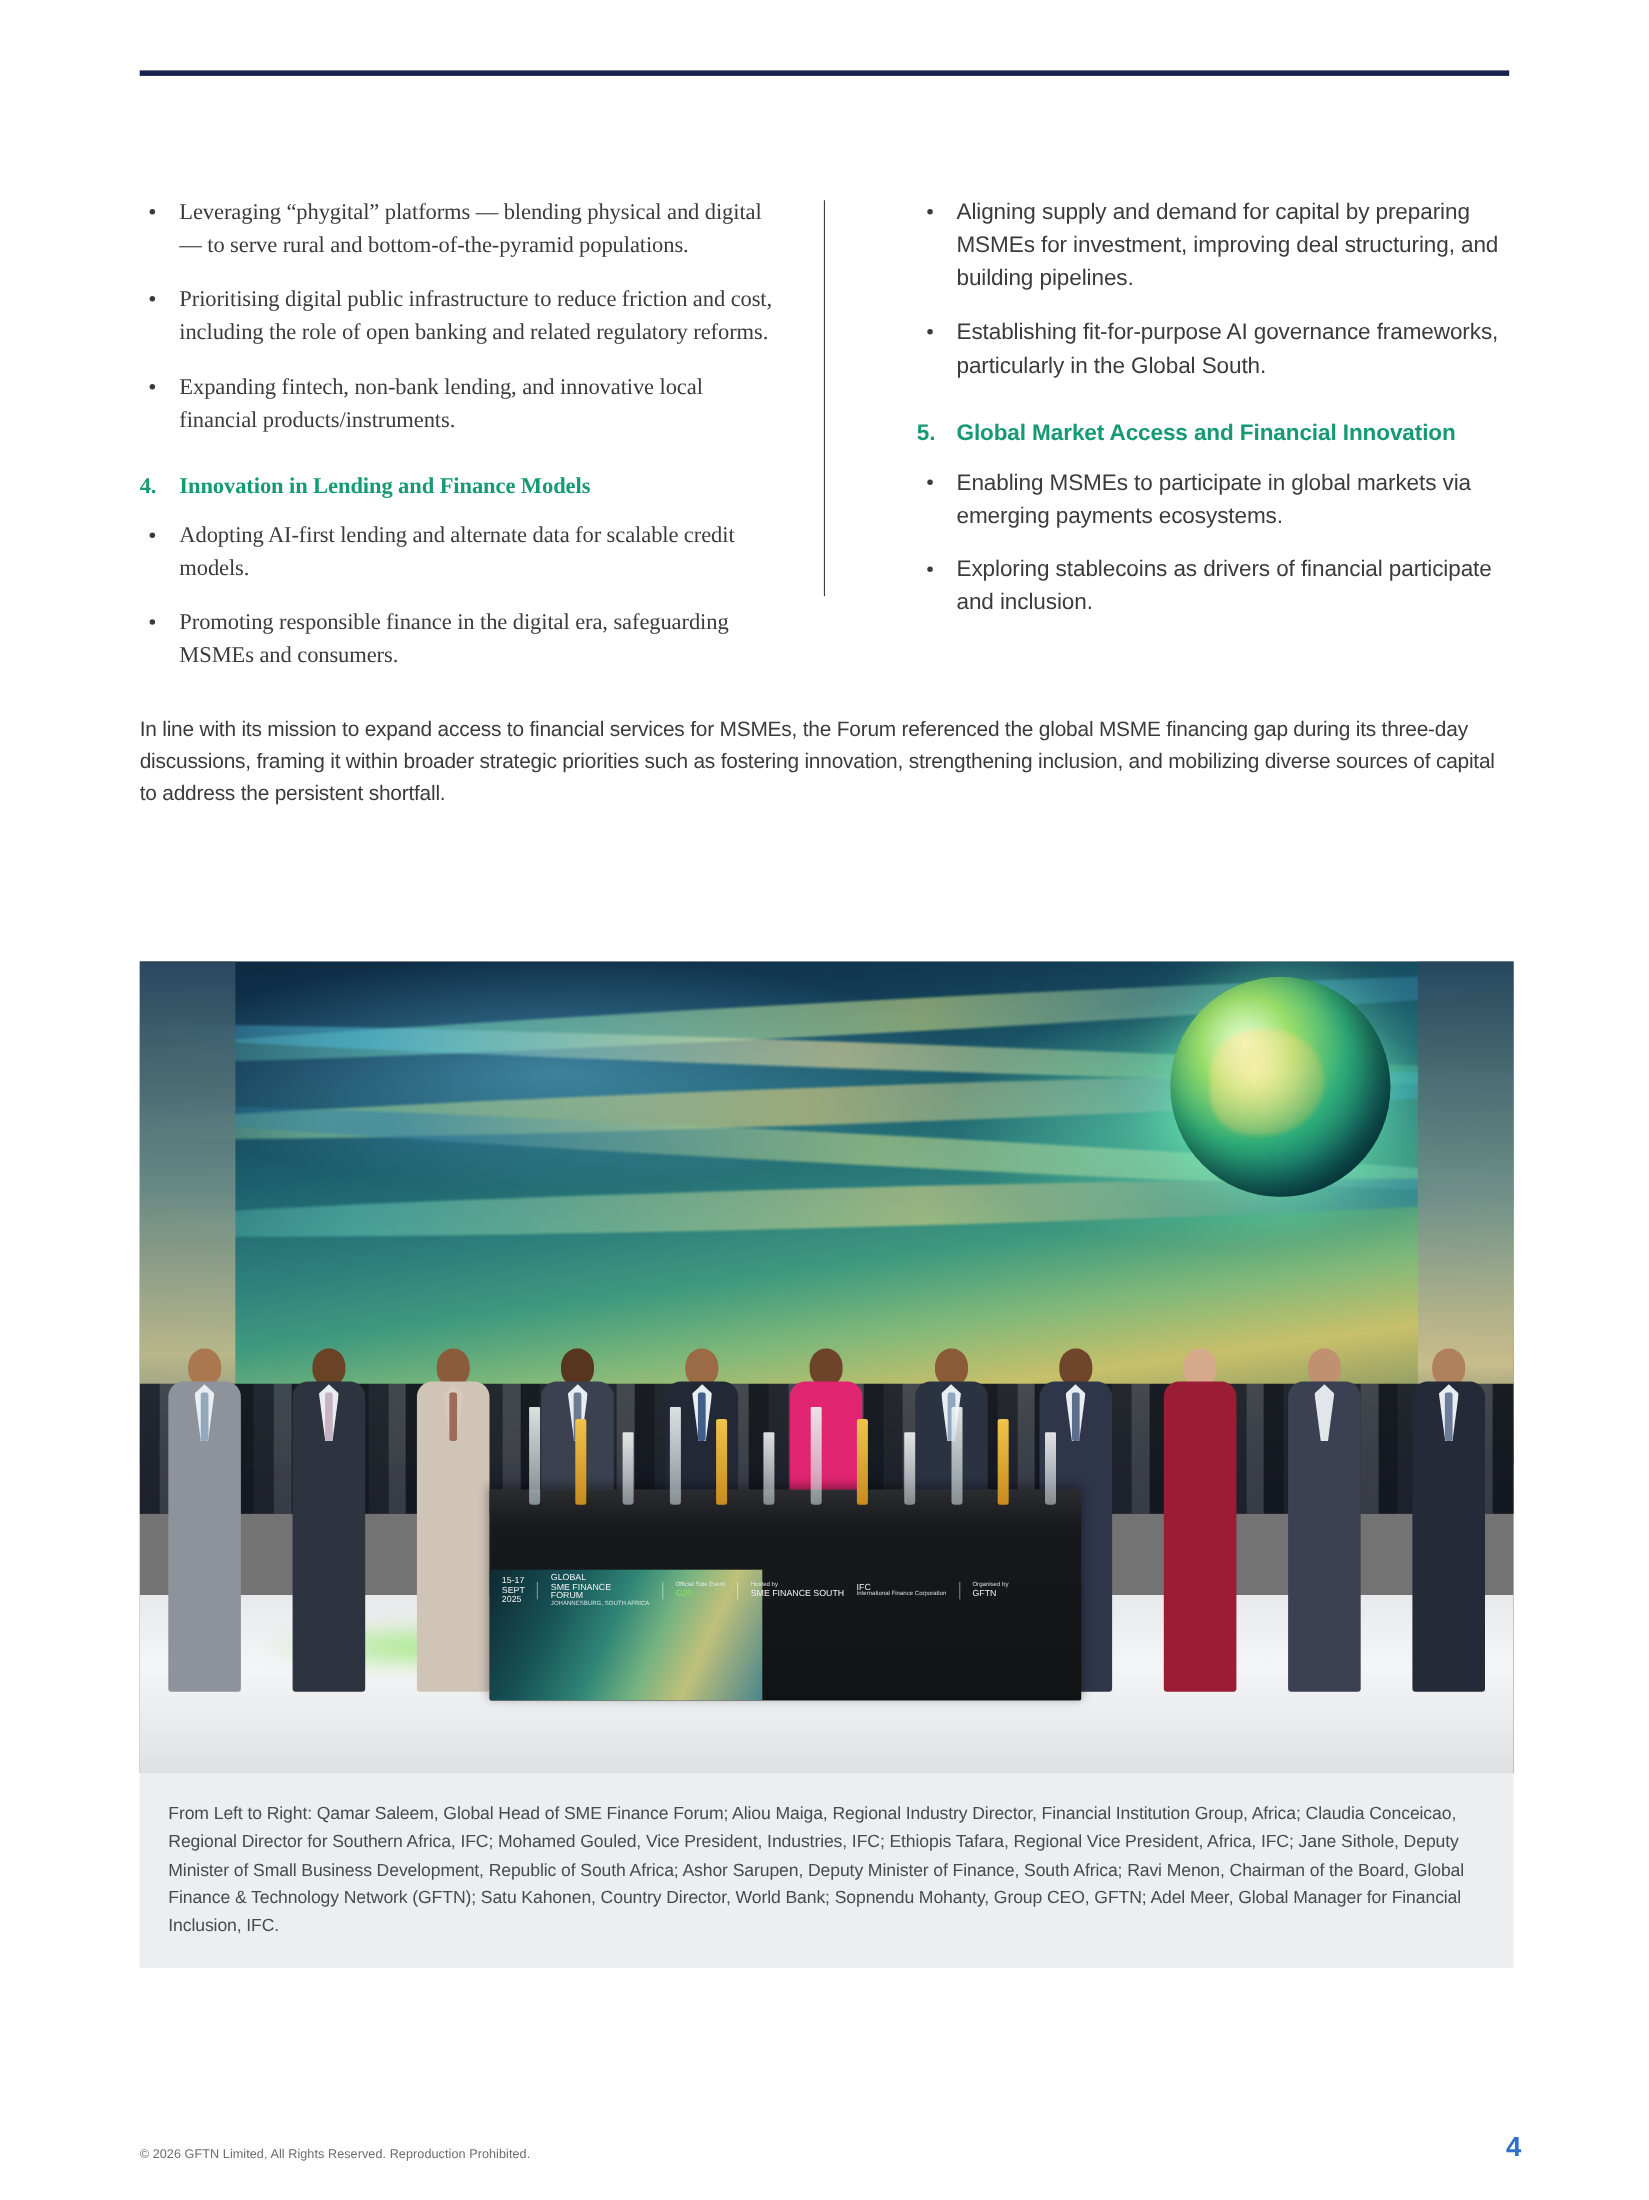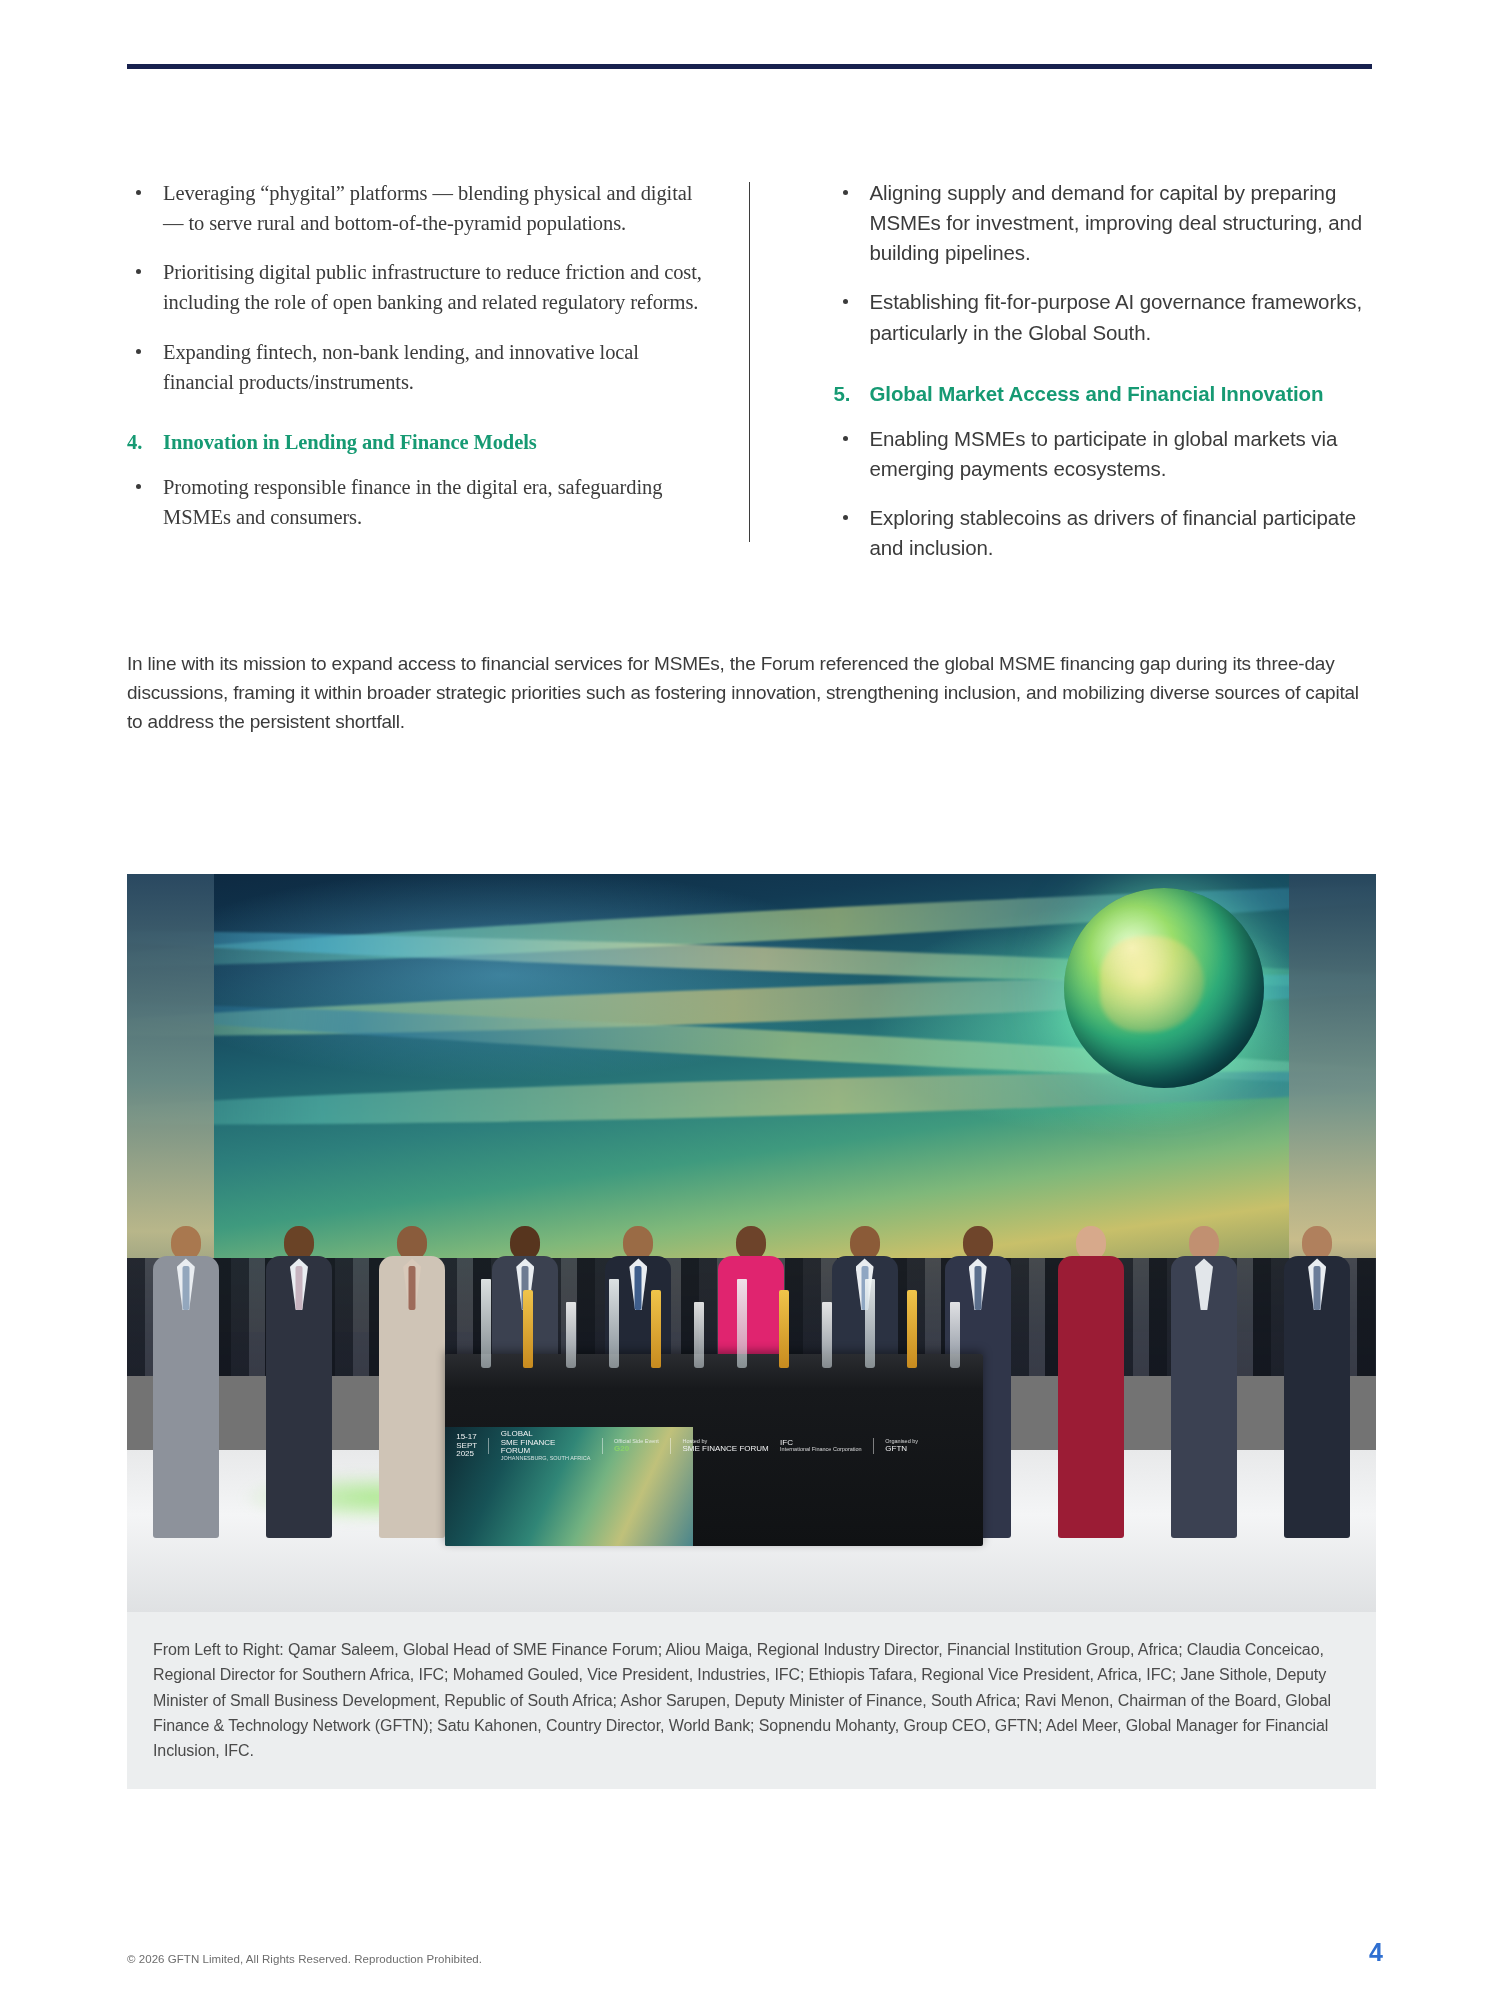--- a/index.html
+++ b/index.html
@@ -391,20 +391,21 @@
         <li>Prioritising digital public infrastructure to reduce friction and cost, including the role of open banking and related regulatory reforms.</li>
         <li>Expanding fintech, non-bank lending, and innovative local financial products/instruments.</li>
       </ul>
 
       <div class="num-heading">
         <span class="num">4.</span>
         <span class="htext">Innovation in Lending and Finance Models</span>
       </div>
 
       <ul class="bullets sub-bullets">
+        <li>Adopting AI-first lending and alternate data for scalable credit models.</li>
         <li>Promoting responsible finance in the digital era, safeguarding MSMEs and consumers.</li>
       </ul>
     </div>
 
     <div class="col col-right">
       <ul class="bullets">
         <li>Aligning supply and demand for capital by preparing MSMEs for investment, improving deal structuring, and building pipelines.</li>
         <li>Establishing fit-for-purpose AI governance frameworks, particularly in the Global South.</li>
       </ul>
 
@@ -521,21 +522,21 @@
             <span class="pl-tiny">JOHANNESBURG, SOUTH AFRICA</span>
           </div>
           <div class="pl-sep"></div>
           <div class="pl-block">
             <span class="pl-tiny">Official Side Event</span>
             <span class="pl-green">G20</span>
           </div>
           <div class="pl-sep"></div>
           <div class="pl-block">
             <span class="pl-tiny">Hosted by</span>
-            <span>SME FINANCE FORUM</span>
+            <span>SME FINANCE SOUTH</span>
           </div>
           <div class="pl-block">
             <span>IFC</span>
             <span class="pl-tiny">International Finance Corporation</span>
           </div>
           <div class="pl-sep"></div>
           <div class="pl-block">
             <span class="pl-tiny">Organised by</span>
             <span>GFTN</span>
           </div>

